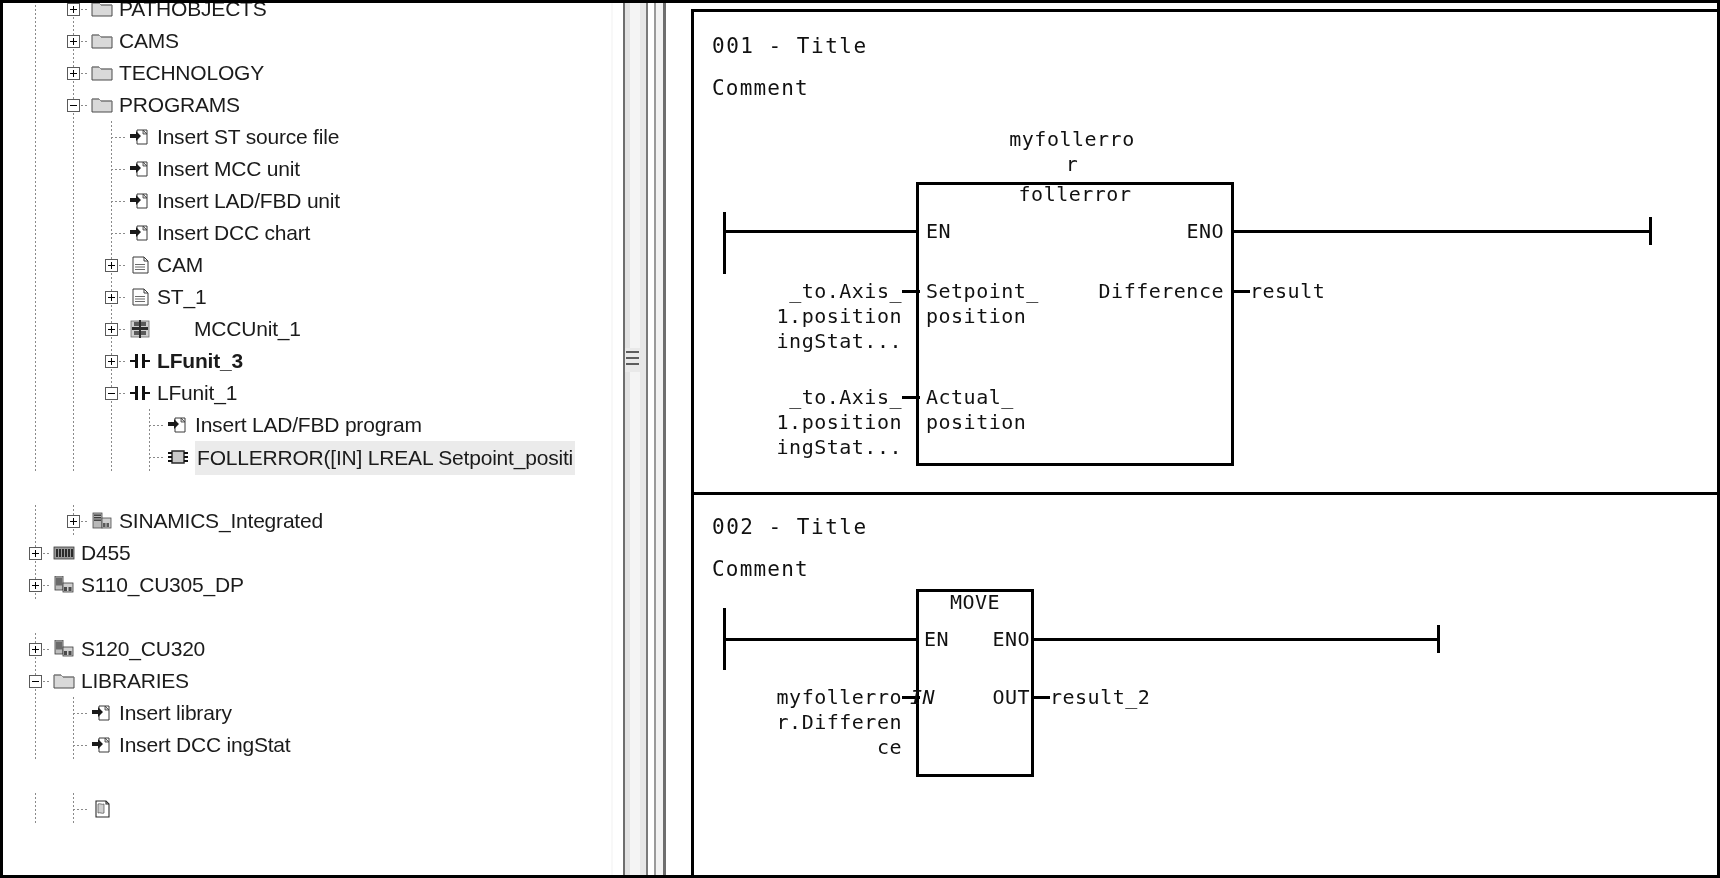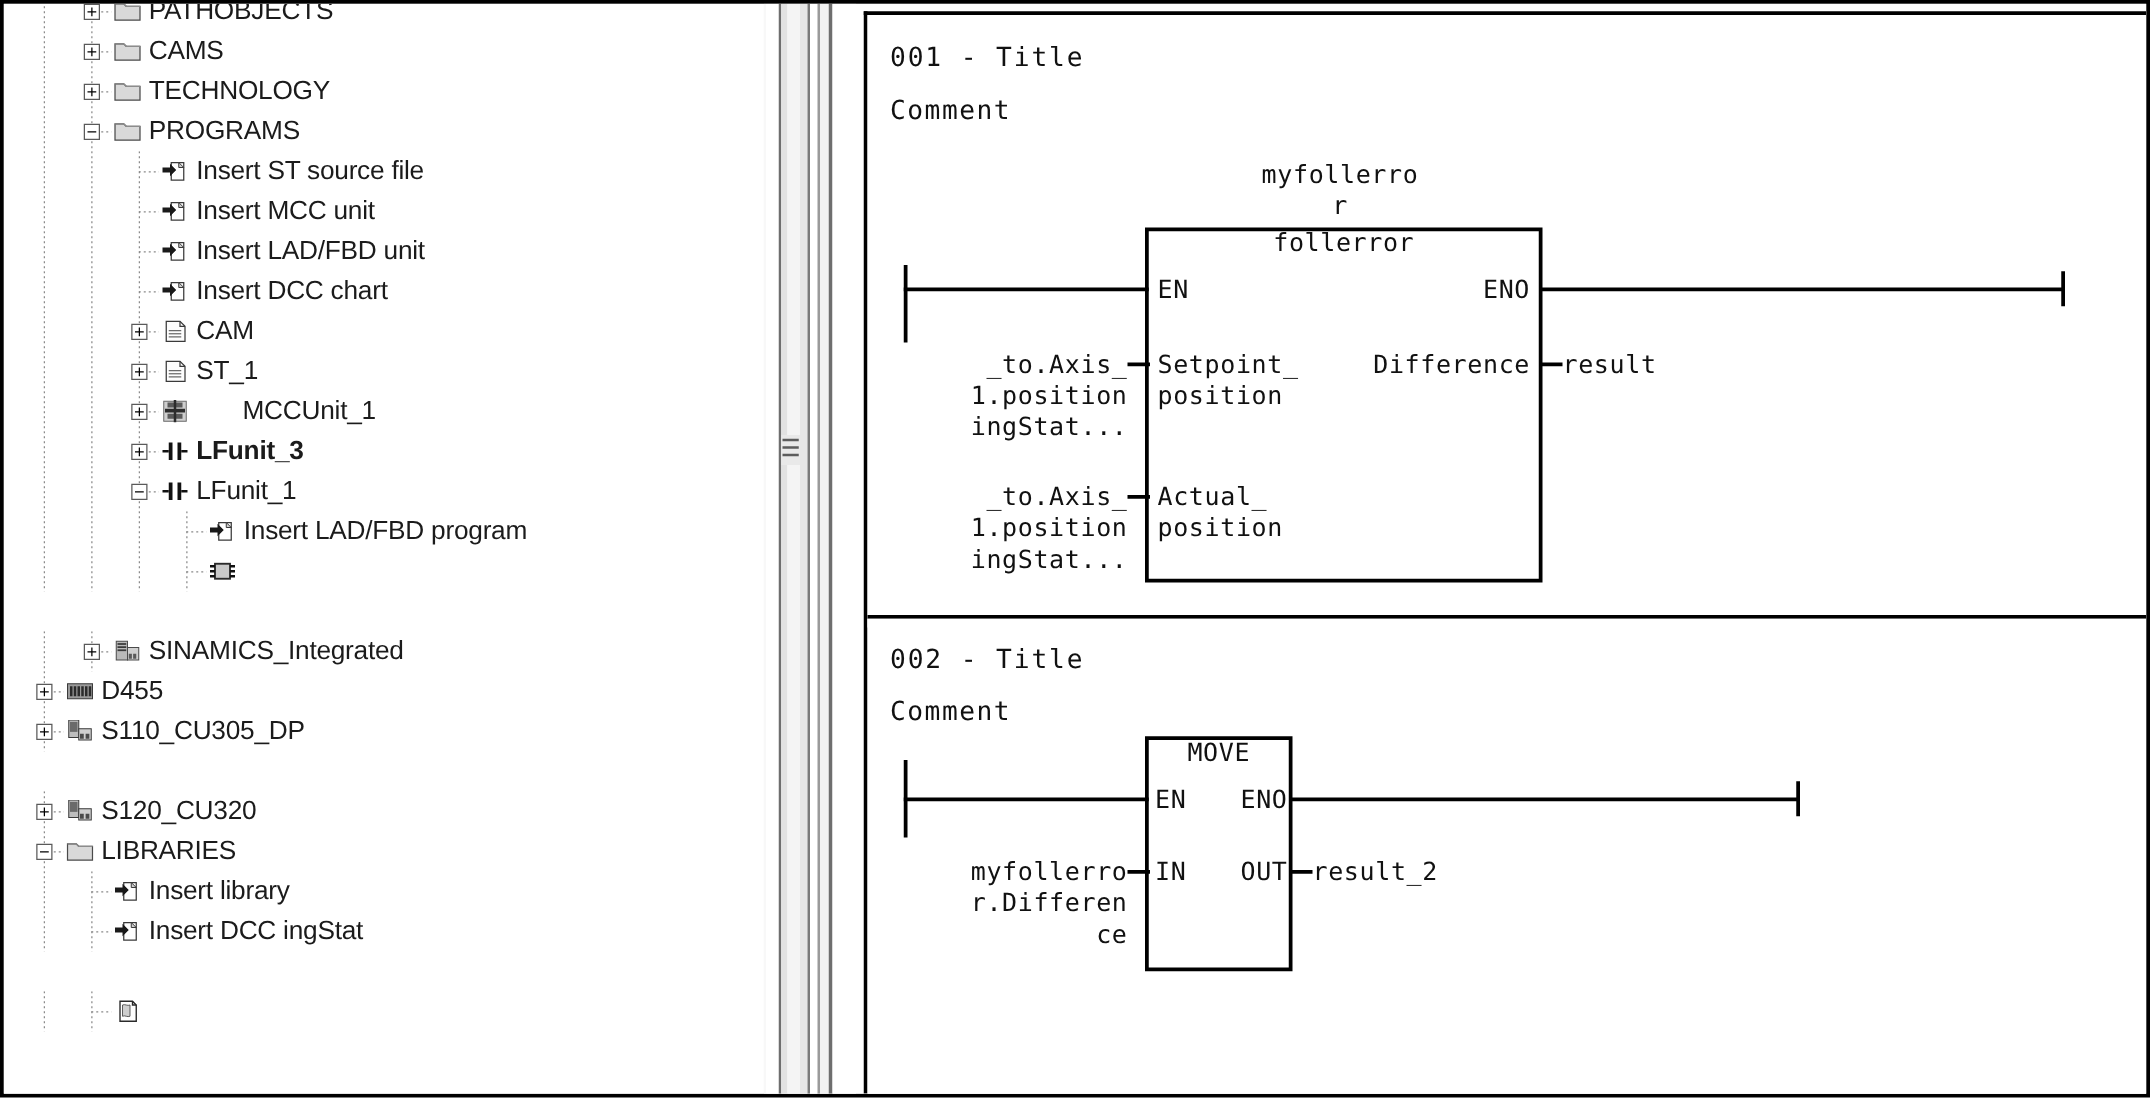--- a/index.html
+++ b/index.html
@@ -481,20 +481,21 @@
             <g fill="#111">
               <rect x="1" y="4" width="4" height="2"></rect>
               <rect x="1" y="8" width="4" height="2"></rect>
               <rect x="1" y="12" width="4" height="2"></rect>
               <rect x="17" y="4" width="4" height="2"></rect>
               <rect x="17" y="8" width="4" height="2"></rect>
               <rect x="17" y="12" width="4" height="2"></rect>
             </g>
           </svg>
         </span>
+        <span class="label" style="position: absolute; left: 192px; top: 0px;">FOLLERROR([IN] LREAL Setpoint_positi</span>
       </div>
       <div class="tree-row" style="position: absolute; left: 0px; top: 502px; width: 608px;">
         <div class="guide" style="left: 32px;"></div>
         <div class="guide" style="left: 70px;"></div>
         <div class="elbow" style="left: 70px; top: 16px; width: 16px;"></div>
         <div class="exp plus" style="left: 64px;"></div>
         <span class="ico" style="left: 88px;">
           <svg width="22" height="18" viewBox="0 0 22 18">
             <rect x="2" y="1" width="9" height="15" fill="#b9b9b9" stroke="#4a4a4a" stroke-width="0.8"></rect>
             <g fill="#3a3a3a">
@@ -689,21 +690,21 @@
         <div class="wire-h" style="left:29px; top:143px; width:196px;"></div>
         <div class="pin" style="left:230px; top:132px;">EN</div>
         <div class="pin right" style="left:250px; top:132px; width:86px;">ENO</div>
         <div class="wire-h" style="left:338px; top:143px; width:408px;"></div>
         <div class="wire-v" style="left:743px; top:130px; height:28px;"></div>
 
         <div class="operand r" style="left:20px; top:190px; width:188px;">myfollerro
 r.Differen
 ce</div>
         <div class="wire-h" style="left:208px; top:201px; width:18px;"></div>
-        <div class="pin" style="left:230px; top:190px;">IN</div>
+        <div class="pin" style="left:216px; top:190px;font-style:italic;">IN</div>
 
         <div class="pin right" style="left:250px; top:190px; width:86px;">OUT</div>
         <div class="wire-h" style="left:338px; top:201px; width:18px;"></div>
         <div class="operand" style="left:356px; top:190px;">result_2</div>
       </div>
 
     </div>
   </div>
 
 </div>

